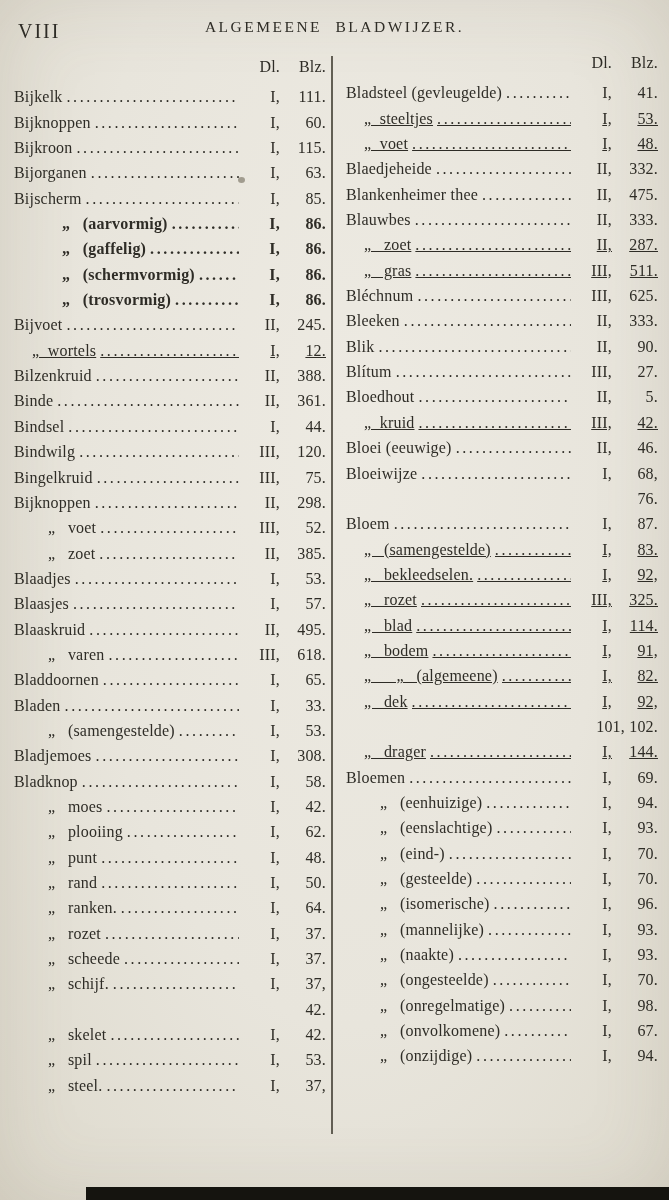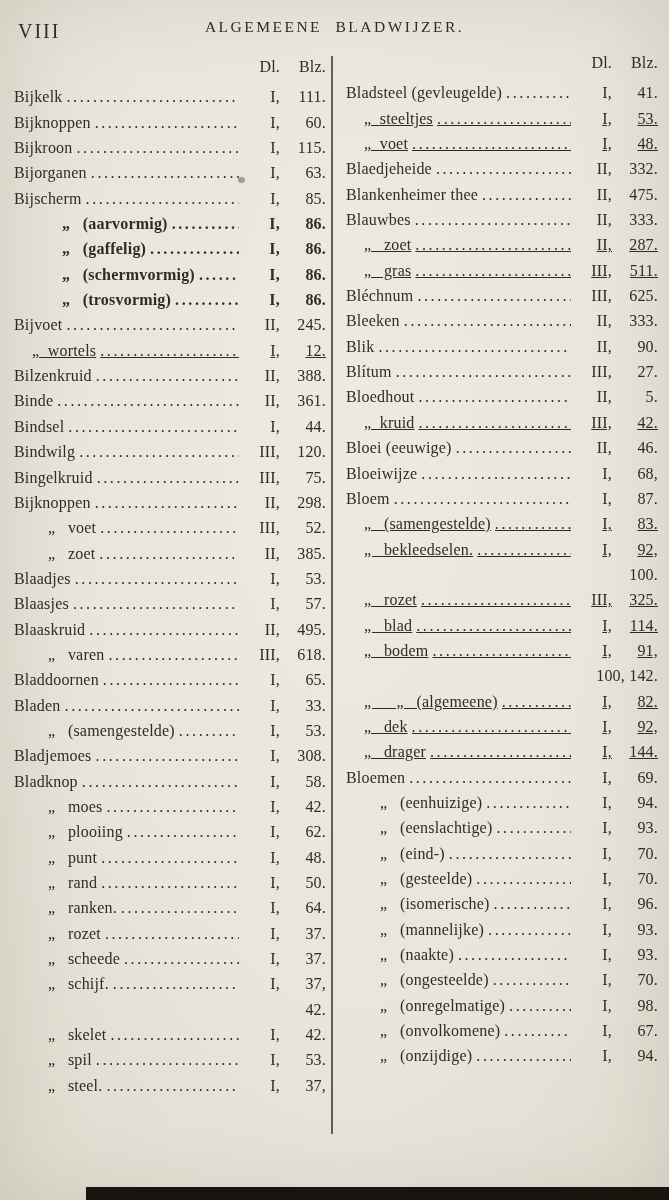--- a/index.html
+++ b/index.html
@@ -413,78 +413,78 @@
           <span class="dl">II,</span>
           <span class="blz">46.</span>
         </div>
         <div class="entry">
           <span class="term">Bloeiwijze</span>
           <span class="leader"></span>
           <span class="dl">I,</span>
           <span class="blz">68,</span>
         </div>
         <div class="entry">
-          <span class="term">Bloem</span>
-          <span class="leader"></span>
-          <span class="dl">I,</span>
-          <span class="blz">87.</span>
-        </div>
-        <div class="entry ind1">
-          <span class="term">„   (samengestelde)</span>
-          <span class="leader"></span>
-          <span class="dl">I,</span>
-          <span class="blz">83.</span>
-        </div>
-        <div class="entry ind1">
-          <span class="term">„   bekleedselen.</span>
-          <span class="leader"></span>
-          <span class="dl">I,</span>
-          <span class="blz">92,</span>
-        </div>
-        <div class="entry">
           <span class="term"></span>
           <span class="leader no-dots"></span>
           <span class="dl"></span>
-          <span class="blz">100.</span>
+          <span class="blz">76.</span>
+        </div>
+        <div class="entry">
+          <span class="term">Bloem</span>
+          <span class="leader"></span>
+          <span class="dl">I,</span>
+          <span class="blz">87.</span>
+        </div>
+        <div class="entry ind1">
+          <span class="term">„   (samengestelde)</span>
+          <span class="leader"></span>
+          <span class="dl">I,</span>
+          <span class="blz">83.</span>
+        </div>
+        <div class="entry ind1">
+          <span class="term">„   bekleedselen.</span>
+          <span class="leader"></span>
+          <span class="dl">I,</span>
+          <span class="blz">92,</span>
         </div>
         <div class="entry ind1">
           <span class="term">„   rozet</span>
           <span class="leader"></span>
           <span class="dl">III,</span>
           <span class="blz">325.</span>
         </div>
         <div class="entry ind1">
           <span class="term">„   blad</span>
           <span class="leader"></span>
           <span class="dl">I,</span>
           <span class="blz">114.</span>
         </div>
         <div class="entry ind1">
           <span class="term">„   bodem</span>
           <span class="leader"></span>
           <span class="dl">I,</span>
           <span class="blz">91,</span>
+        </div>
+        <div class="entry ind1">
+          <span class="term">„      „   (algemeene)</span>
+          <span class="leader"></span>
+          <span class="dl">I,</span>
+          <span class="blz">82.</span>
+        </div>
+        <div class="entry ind1">
+          <span class="term">„   dek</span>
+          <span class="leader"></span>
+          <span class="dl">I,</span>
+          <span class="blz">92,</span>
         </div>
         <div class="entry">
           <span class="term"></span>
           <span class="leader no-dots"></span>
           <span class="dl"></span>
-          <span class="blz">100, 142.</span>
-        </div>
-        <div class="entry ind1">
-          <span class="term">„      „   (algemeene)</span>
-          <span class="leader"></span>
-          <span class="dl">I,</span>
-          <span class="blz">82.</span>
-        </div>
-        <div class="entry ind1">
-          <span class="term">„   dek</span>
-          <span class="leader"></span>
-          <span class="dl">I,</span>
-          <span class="blz">92,</span>
+          <span class="blz">101, 102.</span>
         </div>
         <div class="entry ind1">
           <span class="term">„   drager</span>
           <span class="leader"></span>
           <span class="dl">I,</span>
           <span class="blz">144.</span>
         </div>
         <div class="entry">
           <span class="term">Bloemen</span>
           <span class="leader"></span>

